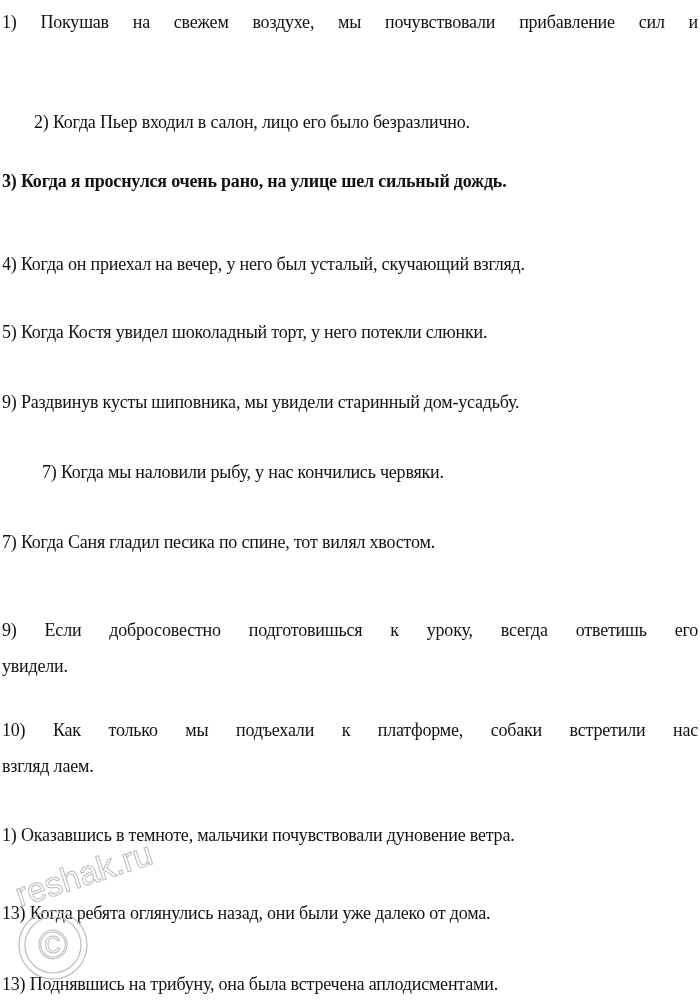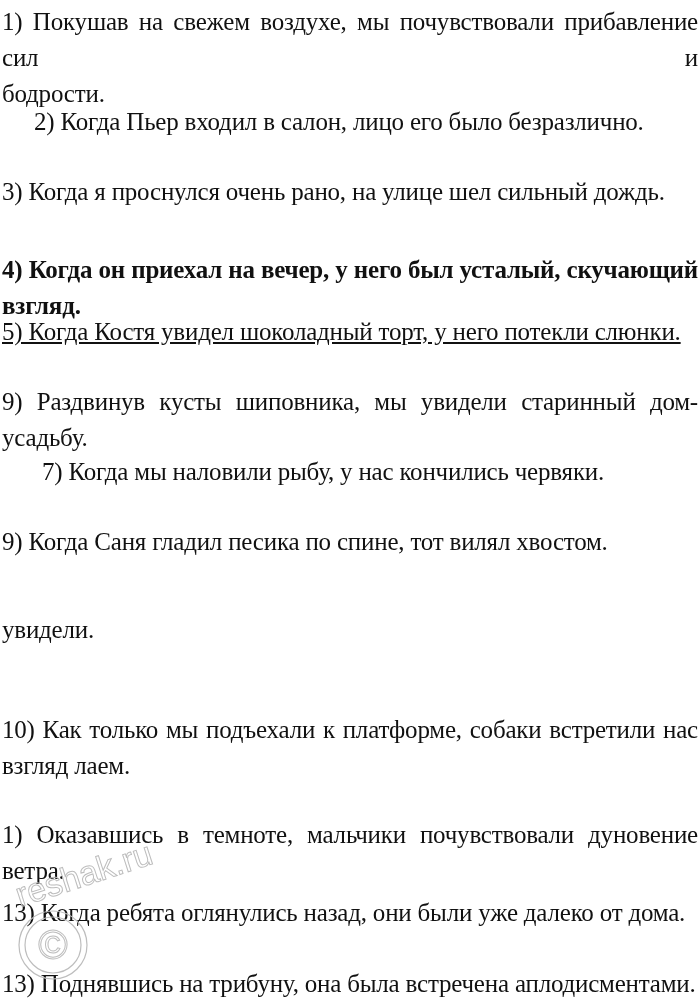--- a/index.html
+++ b/index.html
@@ -18,21 +18,21 @@
     .doc {
       position: absolute;
       left: 0;
       top: 0;
       width: 700px;
     }
     .item {
       position: absolute;
       left: 2px;
       width: 696px;
-      font-size: 25px;
+      font-size: 18px;
       line-height: 36px;
       text-align: justify;
       text-align-last: left;
       letter-spacing: -0.2px;
     }
     .item .line {
       display: block;
     }
     .item .line.justified {
       text-align: justify;
@@ -47,52 +47,52 @@
       pointer-events: none;
     }
   </style>
 </head>
 <body>
 
 <div class="doc">
 
   <div class="item" style="top:4px;">
     <span class="line justified">1) Покушав на свежем воздухе, мы почувствовали прибавление сил и</span>
-    <span class="line">бодрости.</span>
   </div>
 
   <div class="item" style="top:104px;margin-left:32px;">
     <span class="line">2) Когда Пьер входил в салон, лицо его было безразлично.</span>
   </div>
 
-  <div class="item" style="top:174px;">
+  <div class="item" style="top:163px;font-weight:bold;">
     <span class="line">3) Когда я проснулся очень рано, на улице шел сильный дождь.</span>
   </div>
 
-  <div class="item" style="top:252px;font-weight:bold;">
+  <div class="item" style="top:246px;">
     <span class="line">4) Когда он приехал на вечер, у него был усталый, скучающий взгляд.</span>
   </div>
 
-  <div class="item" style="top:314px;text-decoration:underline;">
+  <div class="item" style="top:314px;">
     <span class="line">5) Когда Костя увидел шоколадный торт, у него потекли слюнки.</span>
   </div>
 
   <div class="item" style="top:384px;">
     <span class="line">9) Раздвинув кусты шиповника, мы увидели старинный дом-усадьбу.</span>
   </div>
 
   <div class="item" style="top:454px;margin-left:40px;">
     <span class="line">7) Когда мы наловили рыбу, у нас кончились червяки.</span>
   </div>
 
   <div class="item" style="top:524px;">
-    <span class="line">9) Когда Саня гладил песика по спине, тот вилял хвостом.</span>
+    <span class="line">7) Когда Саня гладил песика по спине, тот вилял хвостом.</span>
   </div>
 
   <div class="item" style="top:612px;">
+    <span class="line justified">9) Если добросовестно подготовишься к уроку, всегда ответишь его</span>
     <span class="line">увидели.</span>
   </div>
 
   <div class="item" style="top:712px;">
     <span class="line justified">10) Как только мы подъехали к платформе, собаки встретили нас</span>
     <span class="line">взгляд лаем.</span>
   </div>
 
   <div class="item" style="top:817px;">
     <span class="line">1) Оказавшись в темноте, мальчики почувствовали дуновение ветра.</span>

